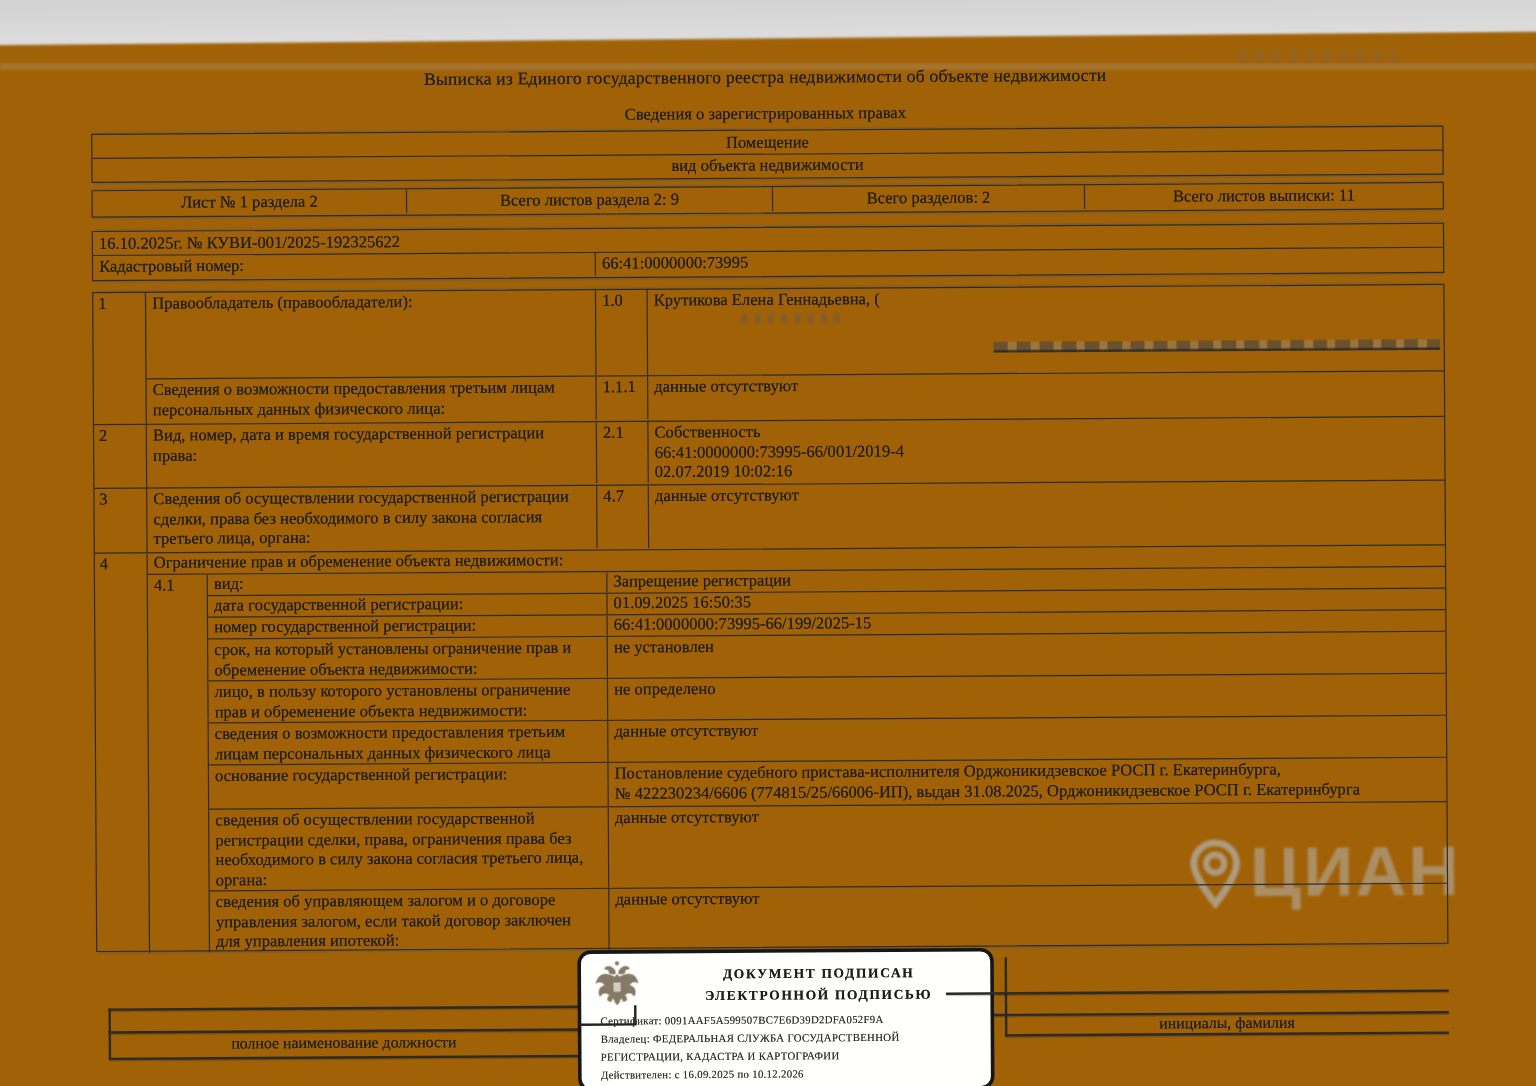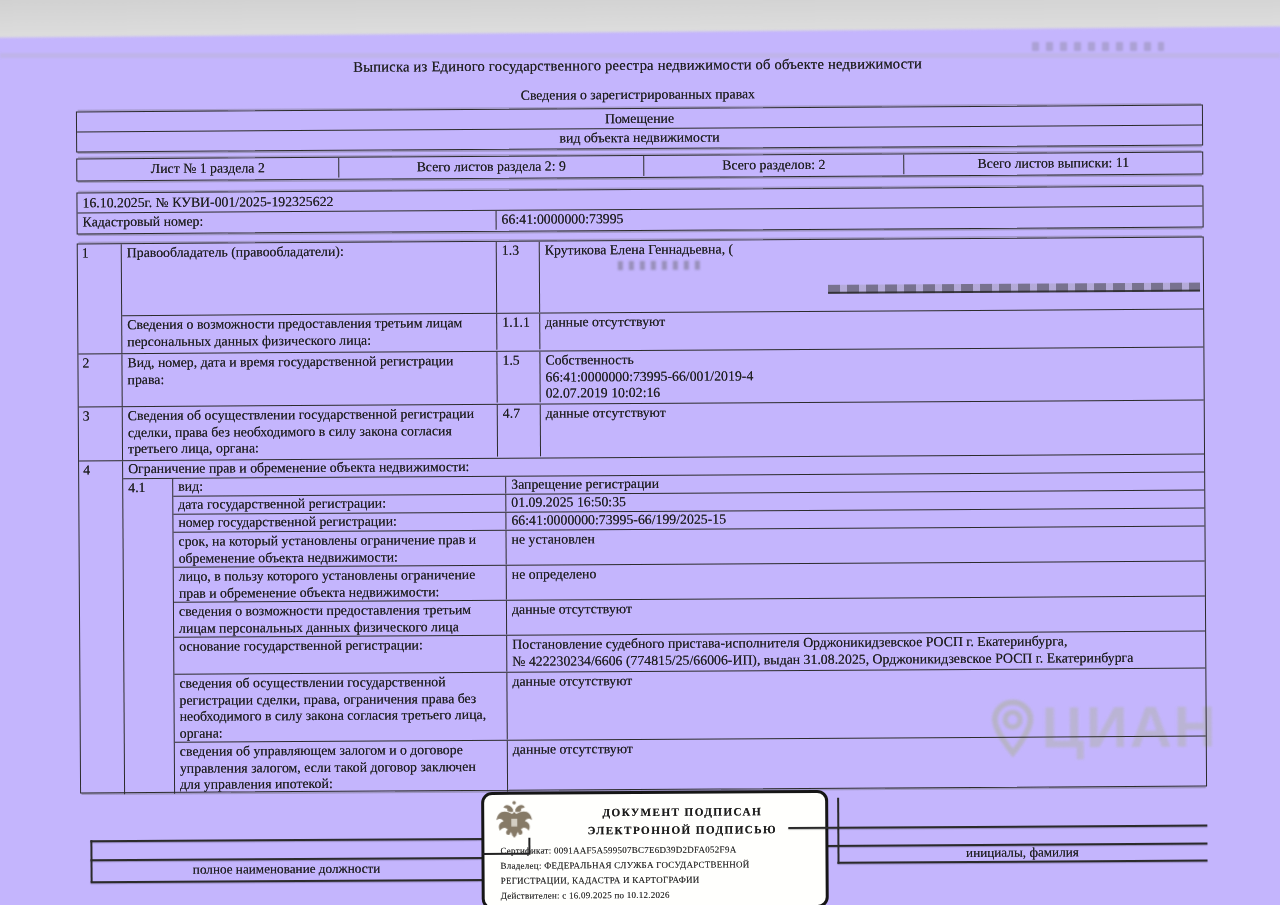--- a/index.html
+++ b/index.html
@@ -1,18 +1,18 @@
 <!DOCTYPE html>
 <html><head>
 <meta charset="utf-8">
 <style>
   html,body{margin:0;padding:0;}
   body{width:1280px;height:905px;overflow:hidden;background:#fbfbfa;
        font-family:"Liberation Serif","DejaVu Serif",serif;color:#1f1f1f;}
-  .page{position:absolute;inset:0;background:#c4b5fd;overflow:hidden;}
+  .page{position:absolute;inset:0;background:#a16207;overflow:hidden;}
   .scanband{position:absolute;top:-14px;left:-12px;width:1310px;height:46px;
             background:linear-gradient(#cfcfcf,#dddddd);transform:rotate(-0.5deg);
             filter:blur(0.8px);z-index:3;}
   .streak{position:absolute;top:53px;left:0;width:1280px;height:5px;
           background:rgba(180,180,180,0.25);filter:blur(1px);z-index:0;}
   .fragment{position:absolute;top:42px;left:1032px;width:132px;height:9px;opacity:.35;
             background:repeating-linear-gradient(90deg,rgba(110,110,110,.8) 0 7px,transparent 7px 14px);
             filter:blur(1.2px);z-index:0;}
   .content{position:absolute;inset:0;transform:rotate(-0.35deg);transform-origin:640px 450px;z-index:2;}
 
@@ -128,41 +128,41 @@
       </div>
     </div>
 
     <div class="tbl ghost" style="top:240px;height:550px;">
 
       <div class="g" style="height:110px;">
         <div class="cnum">1</div>
         <div class="gcol">
           <div class="r" style="height:72px;">
             <div class="cell clabel">Правообладатель (правообладатели):</div>
-            <div class="cell csub">1.3</div>
+            <div class="cell csub">1.0</div>
             <div class="cell cval">
               <span>Крутикова Елена Геннадьевна, (</span>
               <span class="smudge"></span>
               <span class="redline"></span>
             </div>
           </div>
           <div class="r last" style="height:36px;">
             <div class="cell clabel">Сведения о возможности предоставления третьим лицам персональных данных физического лица:</div>
             <div class="cell csub">1.1.1</div>
             <div class="cell cval">данные отсутствуют</div>
           </div>
         </div>
       </div>
 
       <div class="g" style="height:53px;">
         <div class="cnum">2</div>
         <div class="gcol">
           <div class="r last" style="height:51px;">
             <div class="cell clabel">Вид, номер, дата и время государственной регистрации права:</div>
-            <div class="cell csub">1.5</div>
+            <div class="cell csub">2.1</div>
             <div class="cell cval">
               <div>Собственность</div>
               <div>66:41:0000000:73995-66/001/2019-4</div>
               <div>02.07.2019 10:02:16</div>
             </div>
           </div>
         </div>
       </div>
 
       <div class="g" style="height:54px;">

